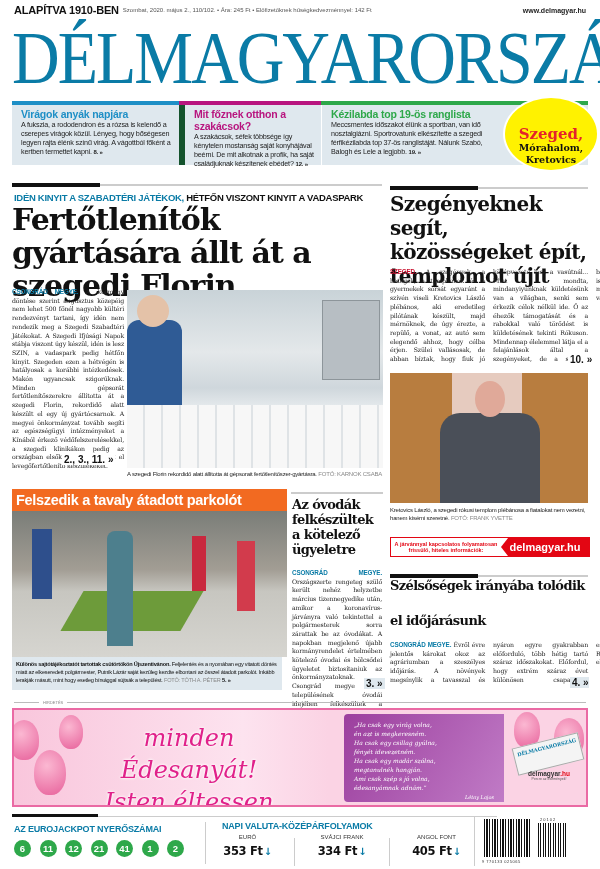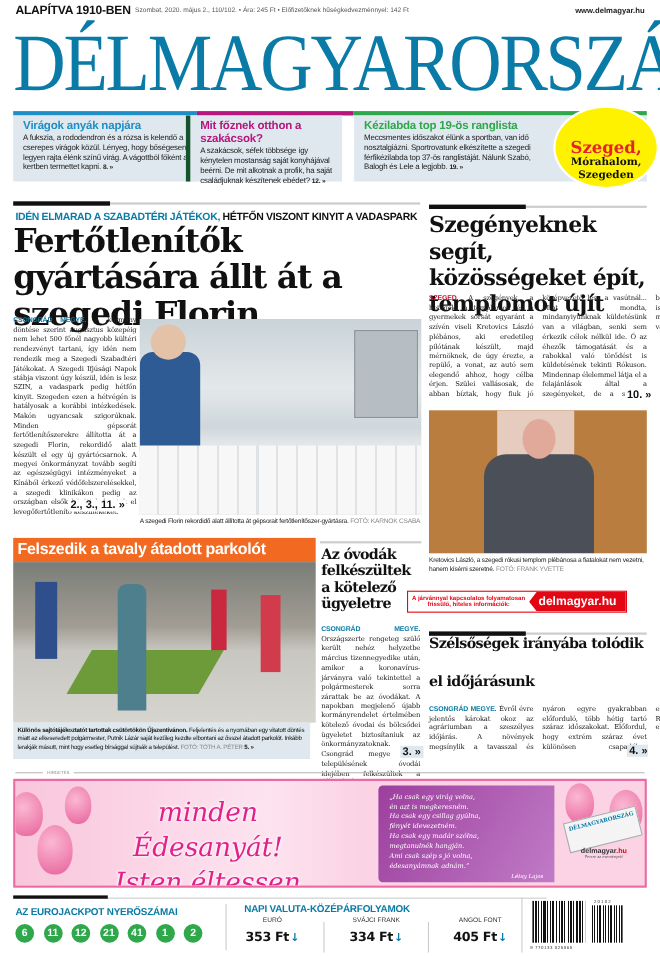--- a/index.html
+++ b/index.html
@@ -42,21 +42,21 @@
   .body-text .loc.red { color: #c8102e; }
   .pg { font-family: "Liberation Sans", sans-serif; font-weight: bold; font-size: 10px; color: #111; background: #fff; }
 
   .photo { overflow: hidden; }
   .caption { font-size: 6px; line-height: 8px; color: #222; letter-spacing: -0.2px; }
   .caption .credit { color: #888; }
 
   
   .rtitle { font-family: "DejaVu Serif", serif; color: #111; letter-spacing: -0.6px; }
 
-  .promo { left: 370px; top: 537px; width: 200px; height: 20px; border: 1px solid #e30613; display: flex; }
+  .promo { left: 390px; top: 537px; width: 200px; height: 20px; border: 1px solid #e30613; display: flex; }
   .promo .left { width: 110px; font-size: 5.5px; font-weight: bold; color: #e30613; display: flex; align-items: center; justify-content: center; text-align: center; line-height: 6.5px; }
   .promo .right { flex: 1; background: #e30613; color: #fff; font-weight: bold; font-size: 11px; display: flex; align-items: center; justify-content: center; clip-path: polygon(8% 0, 100% 0, 100% 100%, 8% 100%, 0 50%); }
 
   
   .orange-head { left: 12px; top: 489px; width: 275px; height: 22px; background: #f26a21; color: #fff; font-weight: bold; font-size: 14.5px; padding-left: 4px; line-height: 22px; letter-spacing: -0.3px; }
   .orange-cap { left: 12px; top: 657px; width: 270px; height: 33px; background: #dfe8ee; padding: 3px 4px; font-size: 5.6px; line-height: 8px; letter-spacing: -0.2px; }
 
   
   .ad-label { left: 14px; top: 699px; width: 572px; height: 6px; font-size: 4px; color: #888; display: flex; align-items: center; gap: 4px; }
   .ad-label::before { content: ""; width: 25px; height: 1px; background: #bbb; }
@@ -93,40 +93,40 @@
 <div class="abs masthead">DÉLMAGYARORSZÁG</div>
 
 <div class="abs teaser-bar" style="left:12px;width:167px;background:#1e8fc6"></div>
 <div class="abs teaser-bar" style="left:179px;width:142px;background:#b8157f"></div>
 <div class="abs teaser-bar" style="left:321px;width:267px;background:#2ea84a"></div>
 
 <div class="abs teaser" style="left:12px;width:167px">
   <h3 style="color:#1e8fc6">Virágok anyák napjára</h3>
   <p><span>A fukszia, a rododendron és a rózsa is kelendő a cserepes virágok közül. Lényeg, hogy bőségesen legyen rajta élénk színű virág. A vágottból főként a kertben termettet kapni.</span> <span class="ref">8. »</span></p>
 </div>
-<div class="abs teaser" style="left:169px;width:142px;border-left:4px solid #14532d">
+<div class="abs teaser" style="left:179px;width:142px;border-left:6px solid #14532d">
   <h3 style="color:#b8157f">Mit főznek otthon a szakácsok?</h3>
   <p><span>A szakácsok, séfek többsége így kénytelen mostanság saját konyhájával beérni. De mit alkotnak a profik, ha saját családjuknak készítenek ebédet?</span> <span class="ref">12. »</span></p>
 </div>
 <div class="abs teaser" style="left:321px;width:267px;border-left:1px solid #fff;padding-right:100px">
   <h3 style="color:#2ea84a">Kézilabda top 19-ös ranglista</h3>
   <p><span>Meccsmentes időszakot élünk a sportban, van idő nosztalgiázni. Sportrovatunk elkészítette a szegedi férfikézilabda top 37-ös ranglistáját. Nálunk Szabó, Balogh és Lele a legjobb.</span> <span class="ref">19. »</span></p>
 </div>
 
 <div class="abs burst">
   <div class="b1">Szeged,</div>
   <div class="b2">Mórahalom,</div>
-  <div class="b2">Szegeden</div>
+  <div class="b2">Kretovics</div>
 </div>
 
 <div class="abs rule" style="left:12px;top:184px;width:370px"></div>
 <div class="abs rule-dark" style="left:12px;top:183px;width:88px"></div>
 
 <div class="abs kicker">
-  <span class="blue">IDÉN ELMARAD A SZABADTÉRI JÁTÉKOK,</span><span> HÉTFŐN VISZONT KINYIT A VADASPARK</span>
+  <span class="blue">IDÉN KINYIT A SZABADTÉRI JÁTÉKOK,</span><span> HÉTFŐN VISZONT KINYIT A VADASPARK</span>
 </div>
 <h1 class="abs lead-title">Fertőtlenítők gyártására állt át a szegedi Florin</h1>
 
 <div class="abs body-text" style="left:12px;top:288px;width:112px;height:195px">
   <span class="loc">CSONGRÁD MEGYE.</span><span> A kormány döntése szerint augusztus közepéig nem lehet 500 főnél nagyobb kültéri rendezvényt tartani, így idén nem rendezik meg a Szegedi Szabadtéri Játékokat. A Szegedi Ifjúsági Napok stábja viszont úgy készül, idén is lesz SZIN, a vadaspark pedig hétfőn kinyit. Szegeden ezen a hétvégén is hatályosak a korábbi intézkedések. Makón ugyancsak szigorúknak. Minden gépsorát fertőtlenítőszerekre állította át a szegedi Florin, rekordidő alatt készült el egy új gyártócsarnok. A megyei önkormányzat tovább segíti az egészségügyi intézményeket a Kínából érkező védőfelszerelésekkel, a szegedi klinikákon pedig az országban elsők között helyeztek el levegőfertőtlenítő készülékeket.</span>
 </div>
 <div class="abs pg" style="left:62px;top:454px;padding:0 2px">2., 3., 11. »</div>
 
 <div class="abs photo" style="left:127px;top:290px;width:256px;height:178px;background:linear-gradient(180deg,#c9d3d8 0%,#e4e8ea 35%,#cfd7dc 55%,#eef1f3 70%,#d9dde0 100%)">
   <div class="abs" style="left:0;top:30px;width:55px;height:90px;background:#2f5b95;border-radius:12px 12px 0 0"></div>

